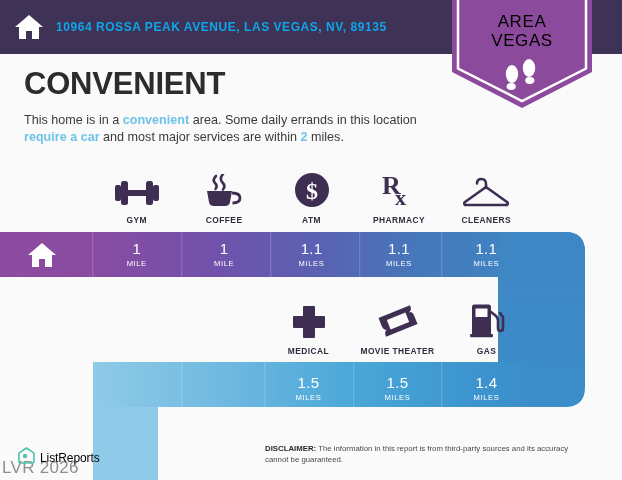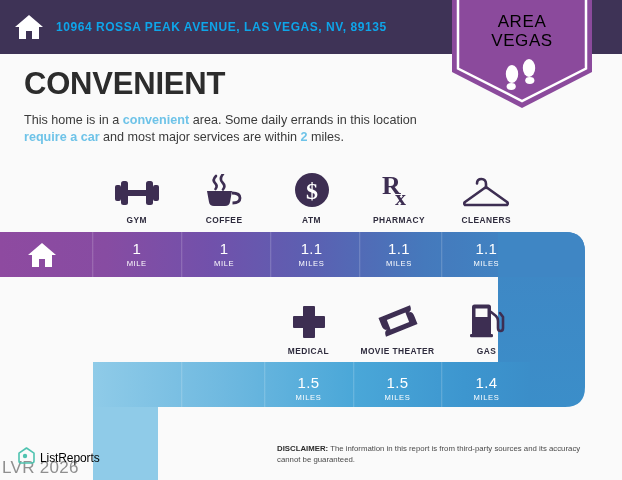--- a/index.html
+++ b/index.html
@@ -80,21 +80,21 @@
   
   .logo{
     position:absolute;left:18px;top:447px;display:flex;align-items:center;gap:5px;
   }
   .logo-text{font-size:12px;color:#000000;font-weight:400;letter-spacing:-.1px;}
   .watermark{
     position:absolute;left:2px;top:458px;
     font-size:17px;color:#8f8f8f;letter-spacing:.3px;
   }
   .disclaimer{
-    position:absolute;left:277px;top:444px;width:320px;
+    position:absolute;left:265px;top:444px;width:320px;
     font-size:7.8px;line-height:10.5px;color:#4a4a4a;
   }
   .disclaimer b{font-weight:700;color:#2b2b2b;}
 </style>
 </head>
 <body>
 
 <div class="page">
 
   <div class="header">

